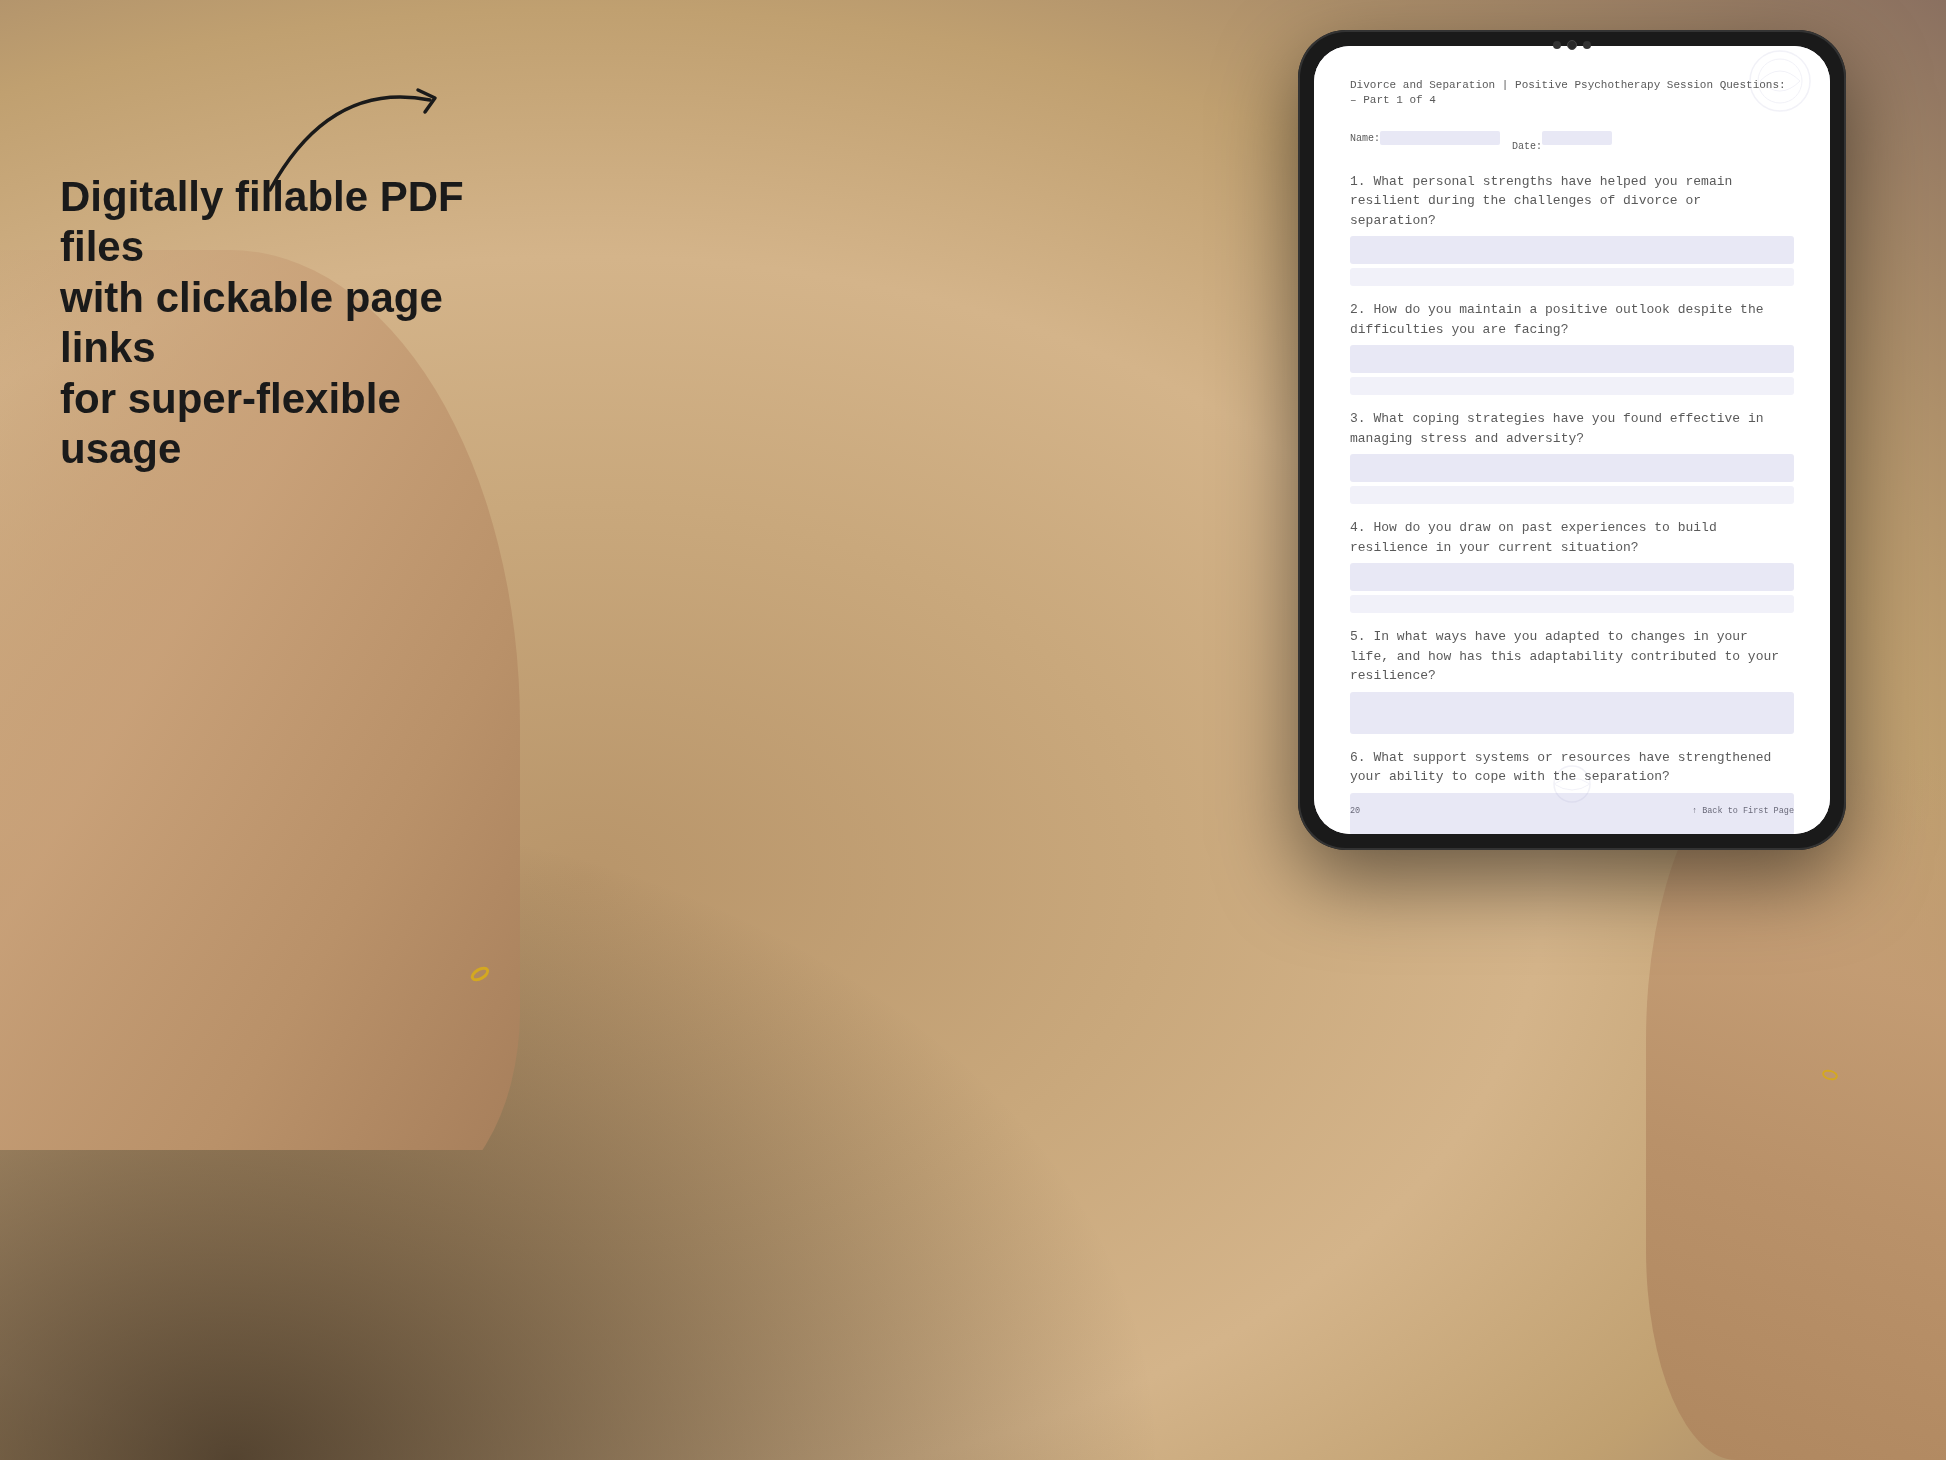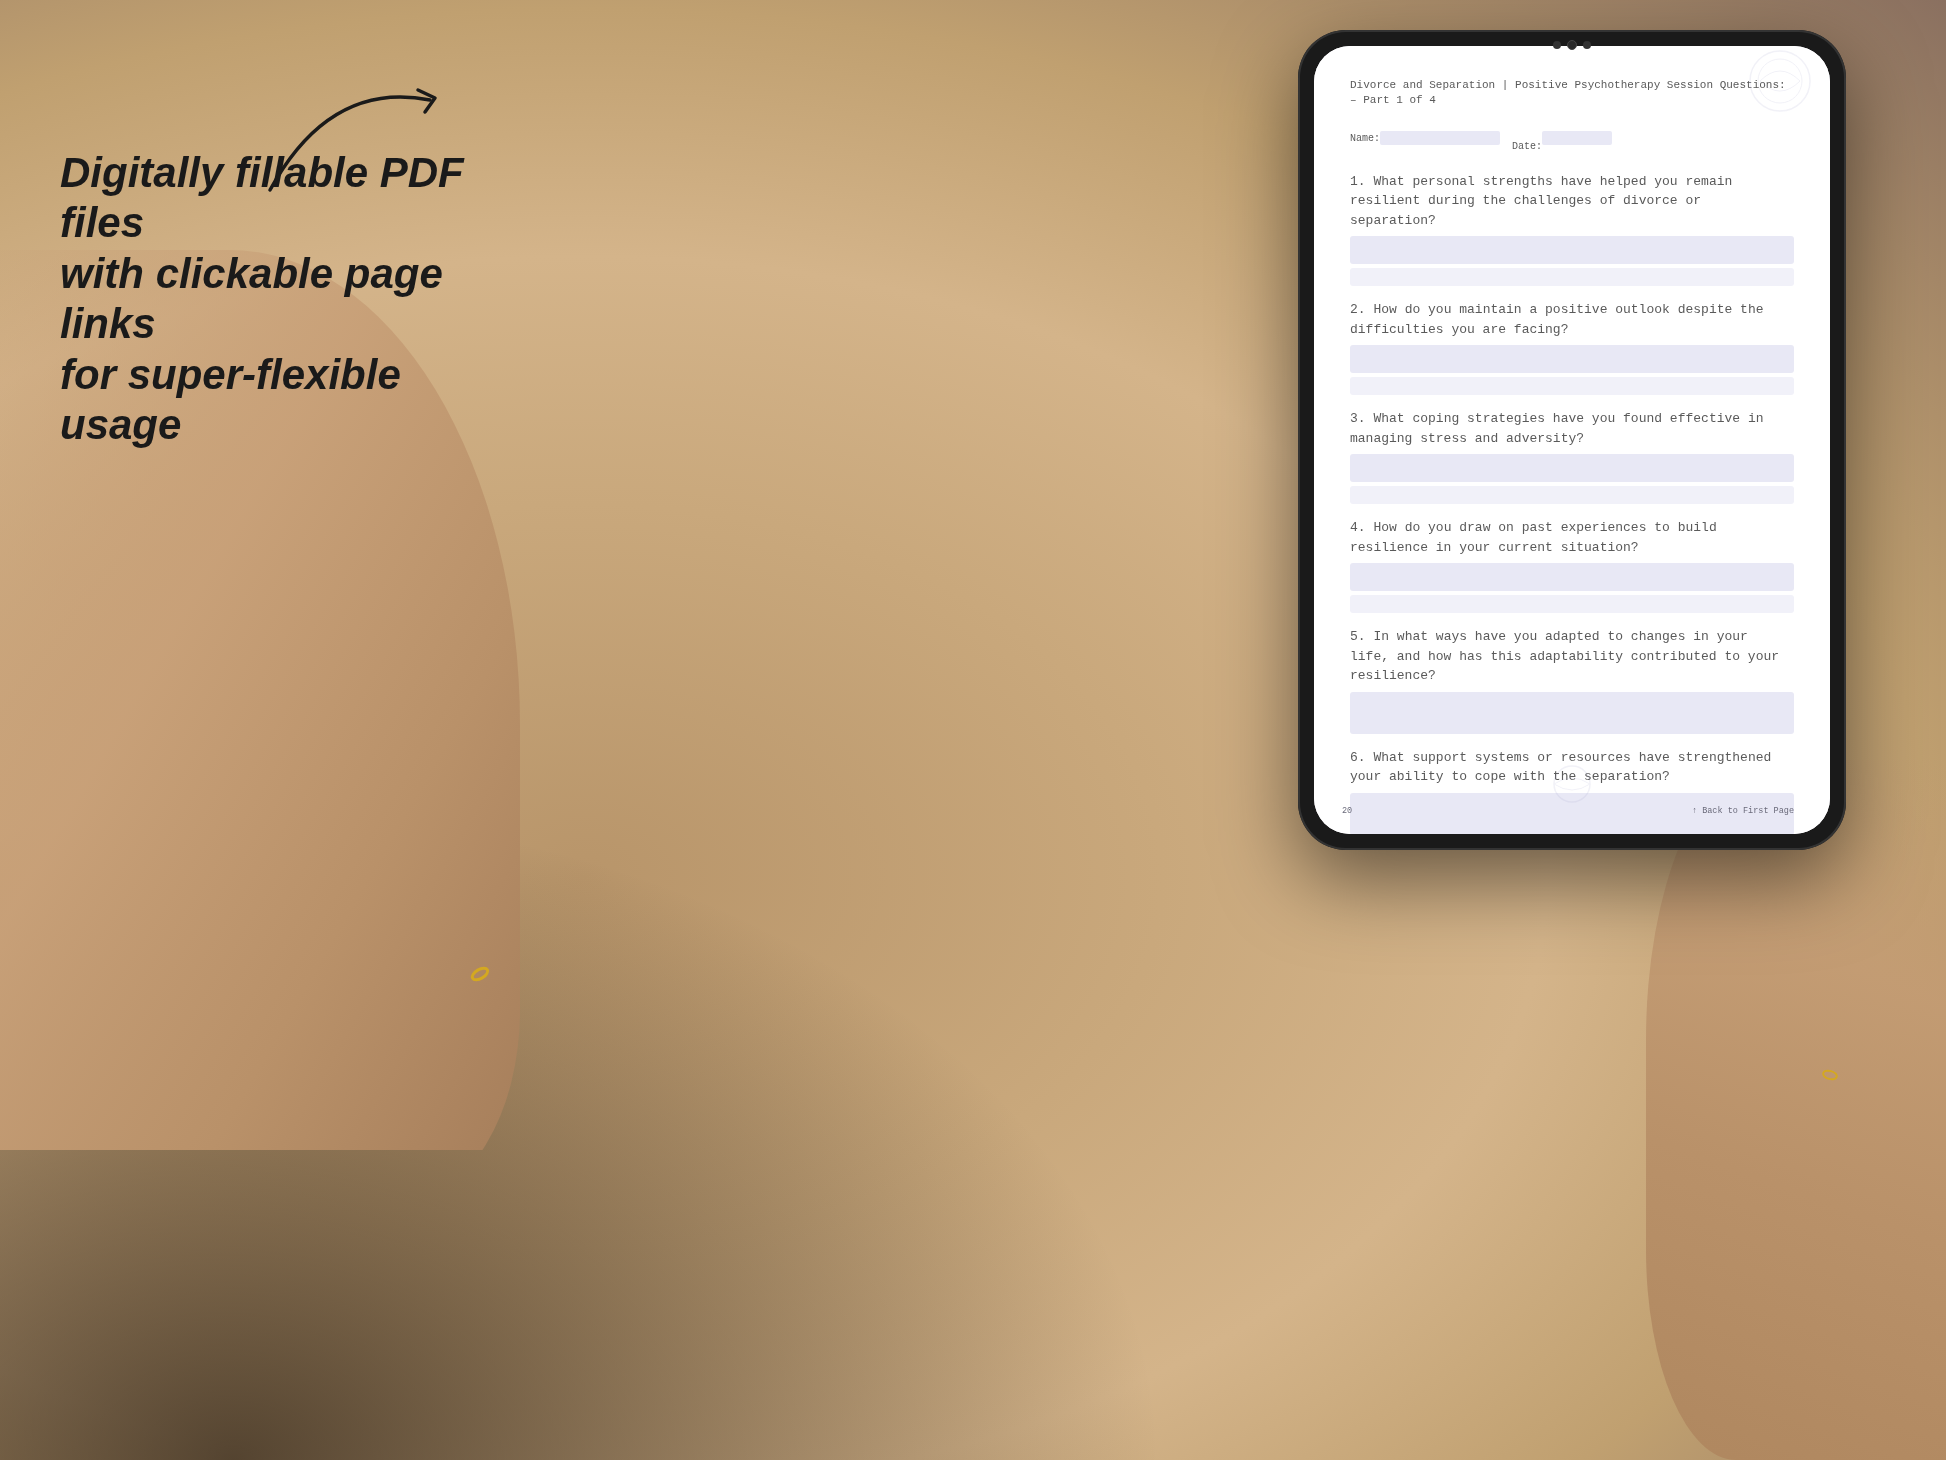--- a/index.html
+++ b/index.html
@@ -29,24 +29,23 @@
       width: 60%;
       height: 45%;
       background: radial-gradient(ellipse at 20% 100%, rgba(30,20,10,0.7) 0%, transparent 70%);
       z-index: 1;
     }
 
     
     .left-content {
       position: absolute;
       left: 60px;
-      top: 148px;
+      top: 172px;
       width: 420px;
       z-index: 10;
-      font-style: italic;
     }
 
     .main-tagline {
       font-family: 'Arial Black', 'Arial', sans-serif;
       font-size: 42px;
       font-weight: 900;
       color: #1a1a1a;
       line-height: 1.2;
       text-align: left;
     }
@@ -192,21 +191,21 @@
       margin-bottom: 4px;
     }
 
     .pdf-answer-box.tall {
       height: 42px;
     }
 
     .pdf-footer {
       position: absolute;
       bottom: 18px;
-      left: 28px;
+      left: 36px;
       right: 36px;
       display: flex;
       justify-content: space-between;
       align-items: center;
       font-size: 8.5px;
       color: #6a6a7a;
       font-family: 'Courier New', monospace;
     }
 
     

